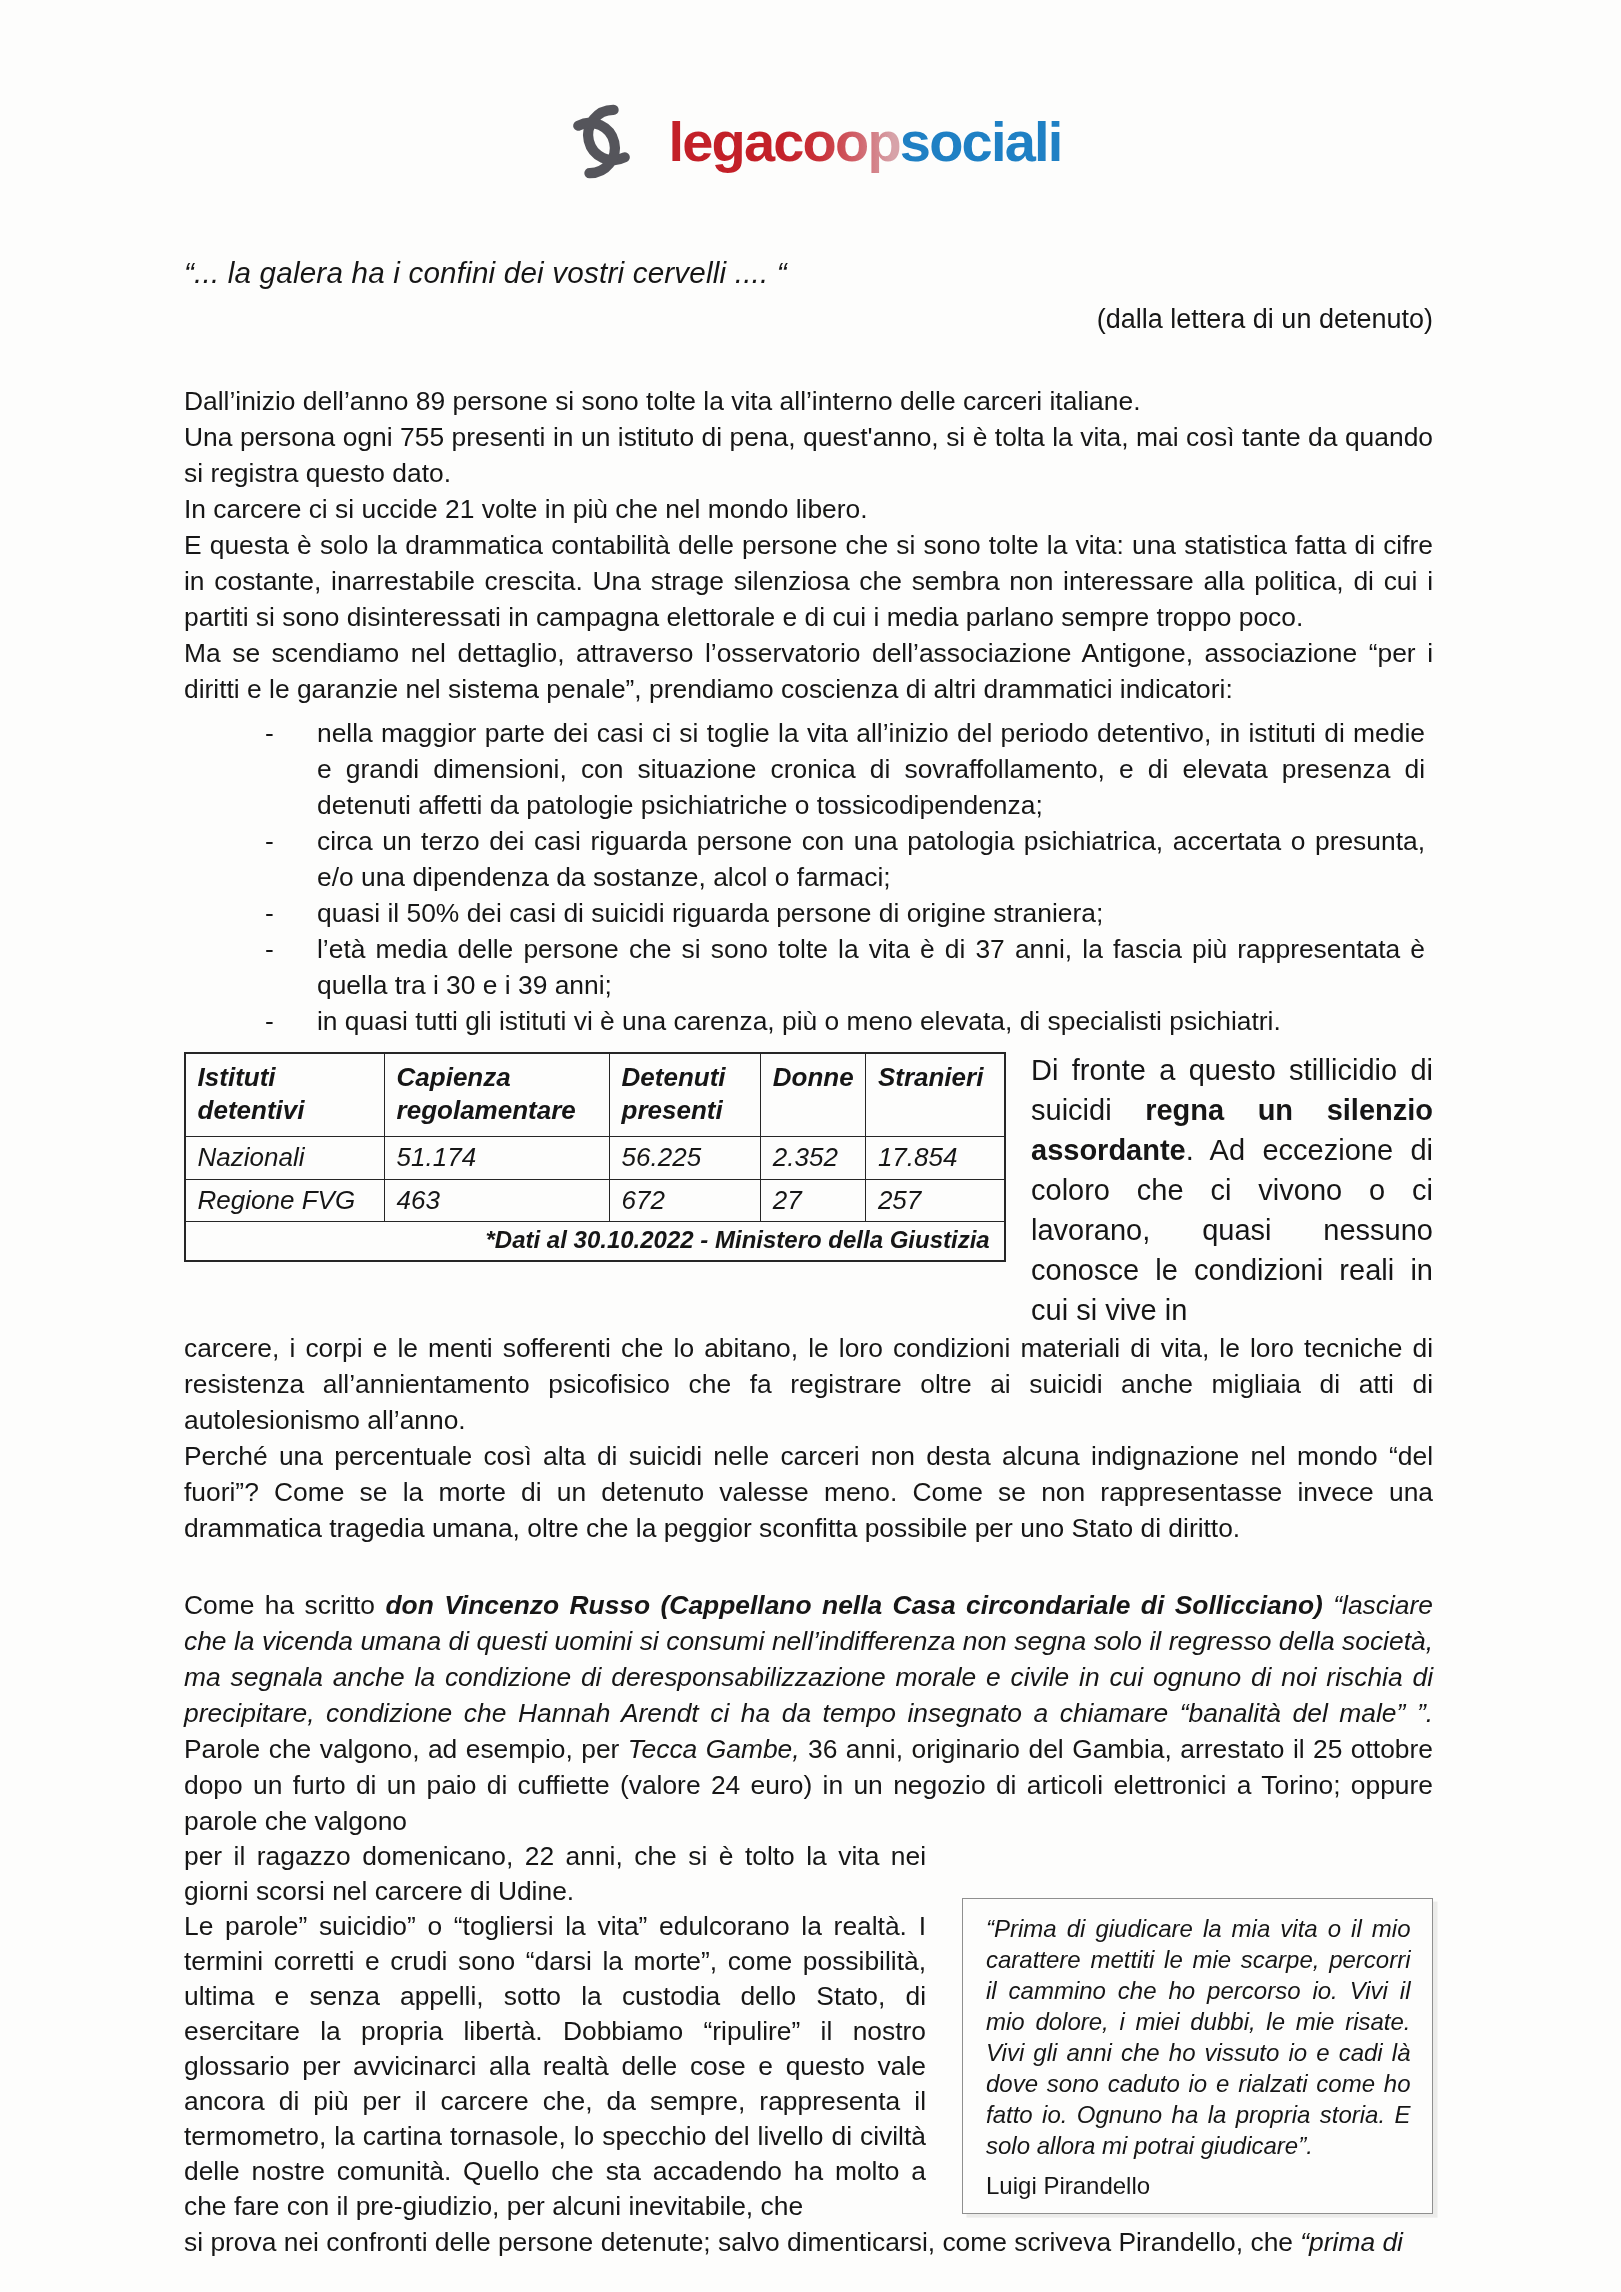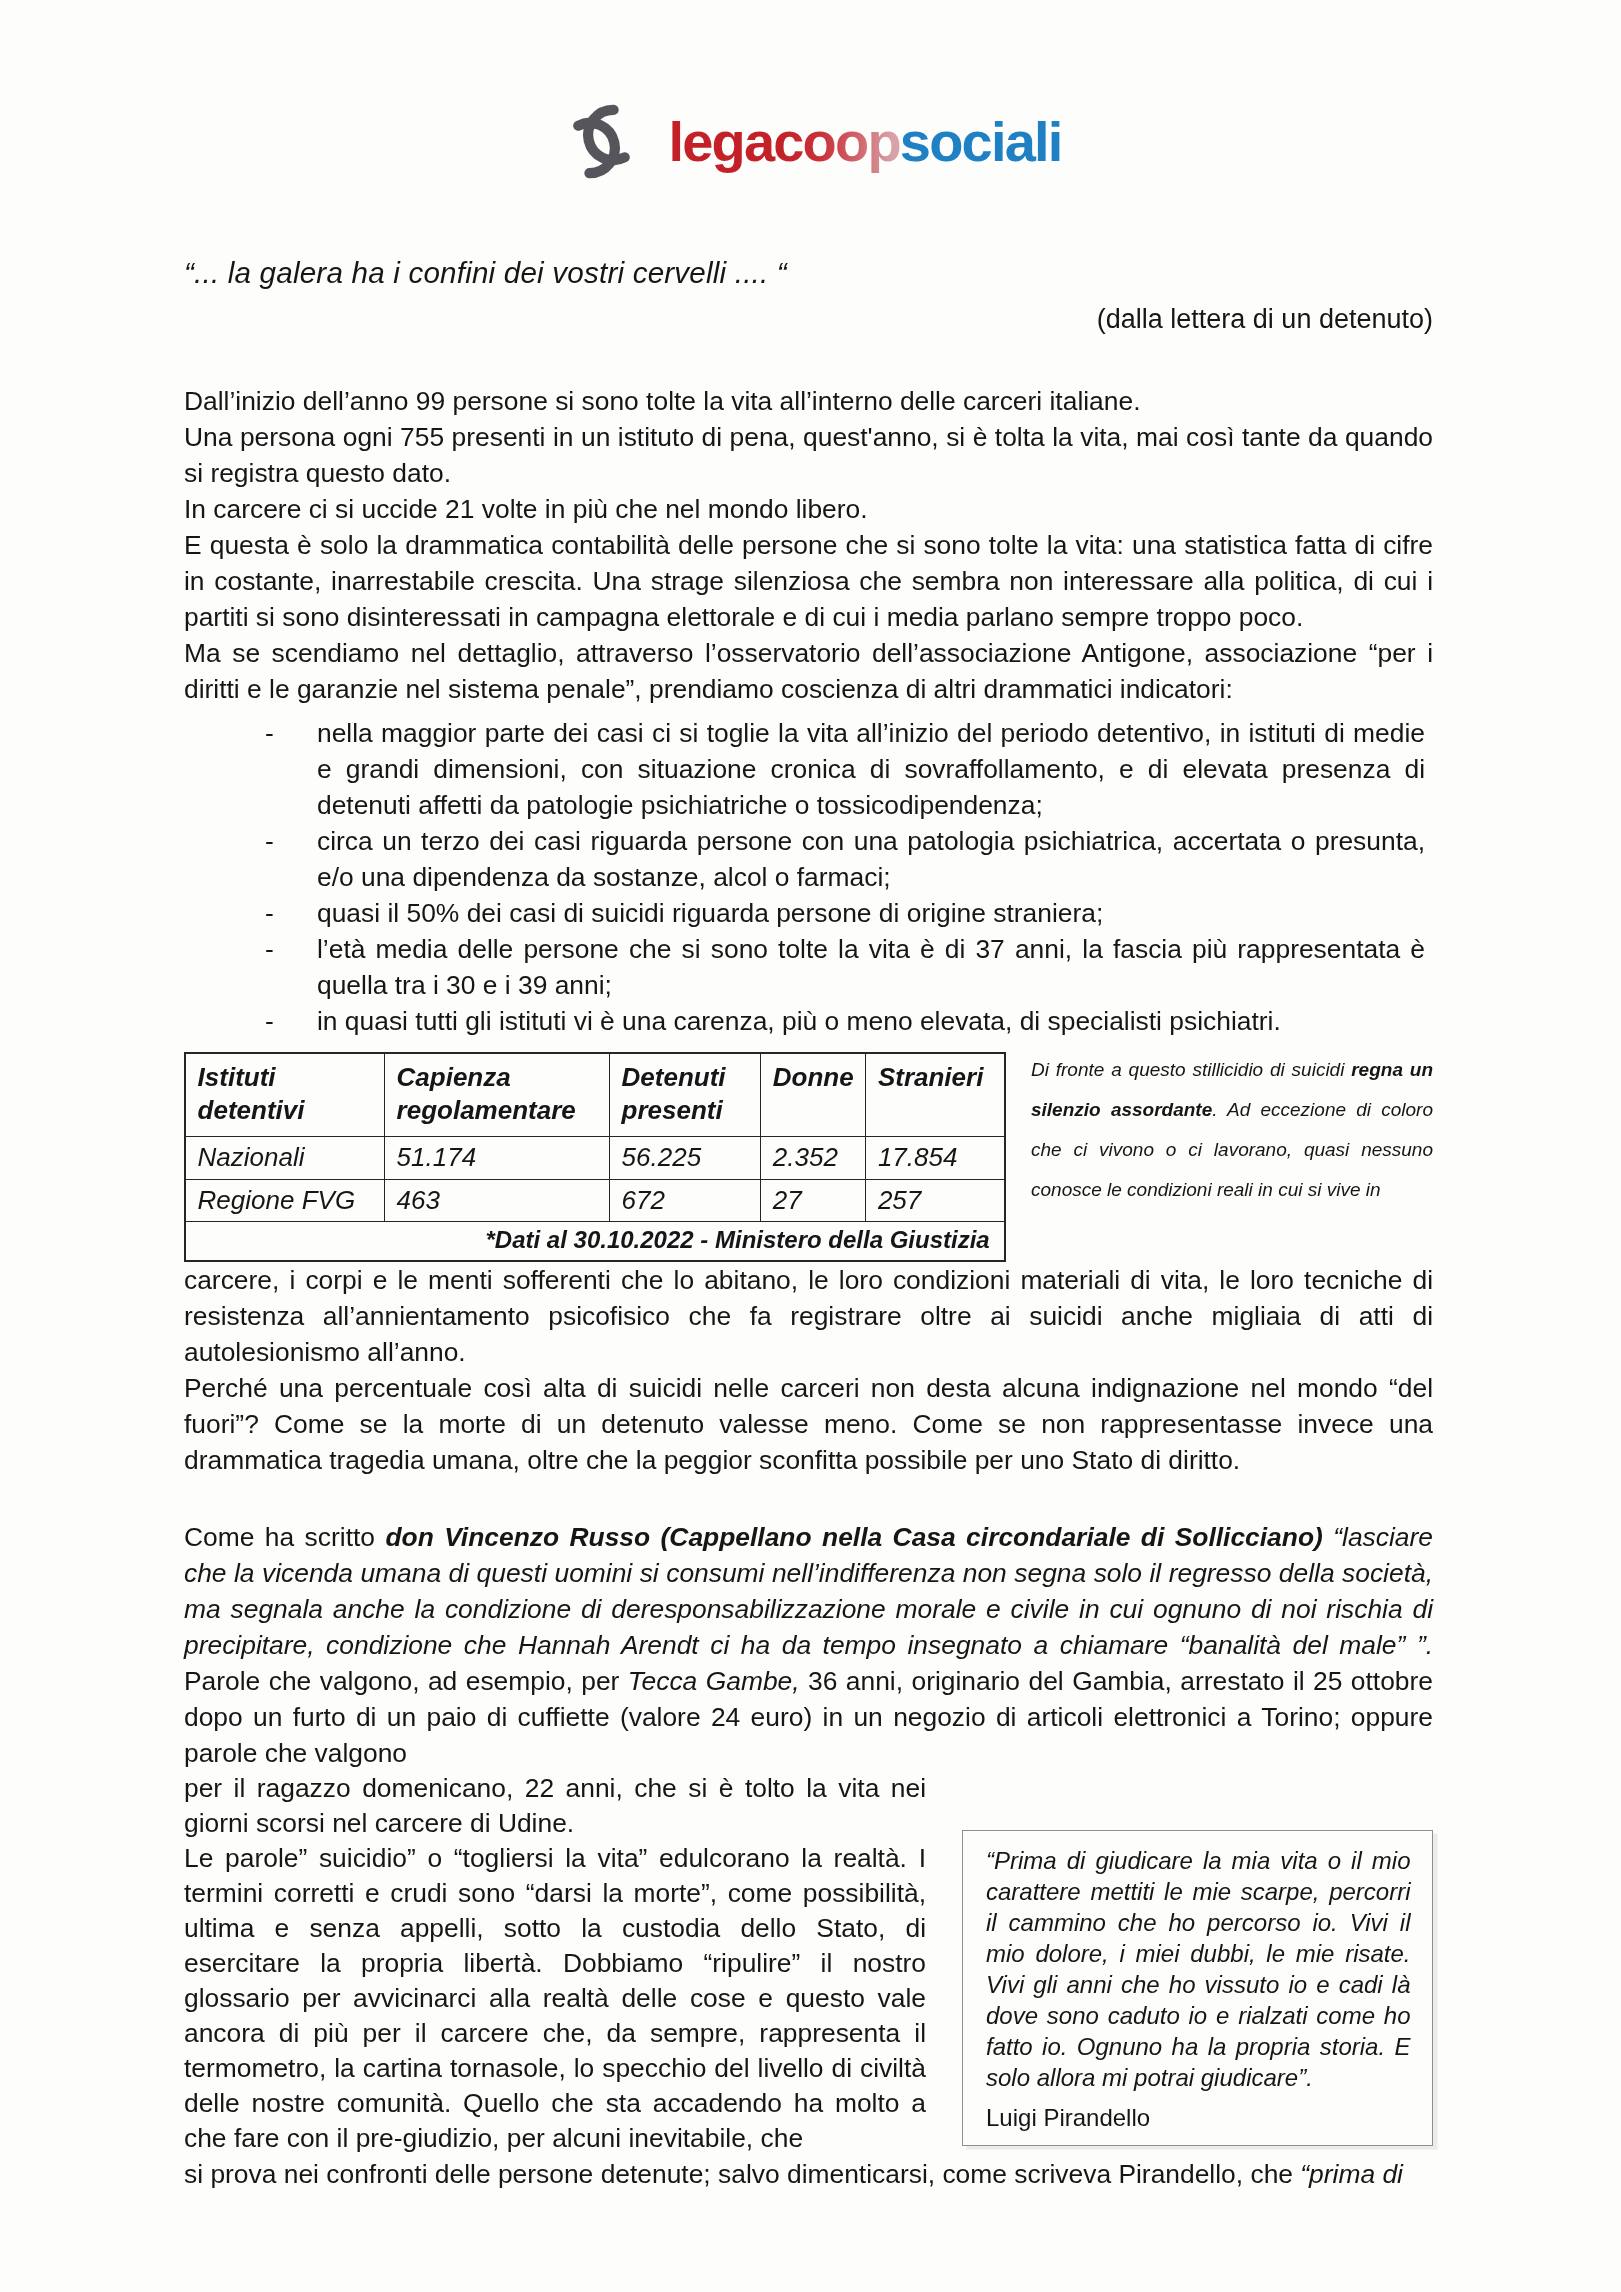--- a/index.html
+++ b/index.html
@@ -66,23 +66,22 @@
   }
   table.stats th{font-weight:700;line-height:33px;padding-top:7.2px;padding-bottom:9px;}
   table.stats td{line-height:30px;padding-top:5.4px;padding-bottom:6.3px;}
   table.stats td.note{
     text-align:right;font-weight:600;font-size:24px;padding:2.7px 14.3px 4.5px;
   }
   .col-ist{width:24.5%;} .col-cap{width:27.5%;} .col-det{width:18.5%;}
   .col-don{width:12.5%;} .col-str{width:17%;}
   .beside{
     flex:1;margin-left:25px;
-    font-size:19px;line-height:40px;text-align:justify;
+    font-size:29px;line-height:40px;text-align:justify;
     margin-top:-1.8px;
-    font-style:italic;
   }
   
   .two-col{display:flex;align-items:flex-start;}
   .left-col{width:742px;flex:0 0 742px;font-size:26.4px;line-height:35px;}
   .left-col p{margin:0;text-align:justify;}
   .right-col{flex:1;padding-left:36px;box-sizing:border-box;}
   .pirandello{
     margin-top:59px;
     border:1.8px solid #8f8f8f;
     box-shadow:4.5px 3.6px 0 #ececea;
@@ -107,21 +106,21 @@
       <path d="M63 16 a27 27 0 1 0 12 51" fill="none" stroke="#55555b" stroke-width="11" stroke-linecap="round"></path>
       <path d="M37 84 a27 27 0 1 0 -12 -51" fill="none" stroke="#55555b" stroke-width="11" stroke-linecap="round"></path>
     </svg>
     <div class="logo-text"><span class="logo-red">legacoop</span><span class="logo-blue">sociali</span></div>
   </div>
 
   <div class="top-quote">“... la galera ha i confini dei vostri cervelli .... “</div>
   <div class="top-attrib">(dalla lettera di un detenuto)</div>
 
   <div class="body">
-    <p>Dall’inizio dell’anno 99 persone si sono tolte la vita all’interno delle carceri italiane.</p>
+    <p>Dall’inizio dell’anno 89 persone si sono tolte la vita all’interno delle carceri italiane.</p>
     <p>Una persona ogni 755 presenti in un istituto di pena, quest'anno, si è tolta la vita, mai così tante da quando si registra questo dato.</p>
     <p>In carcere ci si uccide 21 volte in più che nel mondo libero.</p>
     <p>E questa è solo la drammatica contabilità delle persone che si sono tolte la vita: una statistica fatta di cifre in costante, inarrestabile crescita. Una strage silenziosa che sembra non interessare alla politica, di cui i partiti si sono disinteressati in campagna elettorale e di cui i media parlano sempre troppo poco.</p>
     <p>Ma se scendiamo nel dettaglio, attraverso l’osservatorio dell’associazione Antigone, associazione “per i diritti e le garanzie nel sistema penale”, prendiamo coscienza di altri drammatici indicatori:</p>
 
     <ul class="indicators">
       <li>nella maggior parte dei casi ci si toglie la vita all’inizio del periodo detentivo, in istituti di medie e grandi dimensioni, con situazione cronica di sovraffollamento, e di elevata presenza di detenuti affetti da patologie psichiatriche o tossicodipendenza;</li>
       <li>circa un terzo dei casi riguarda persone con una patologia psichiatrica, accertata o presunta, e/o una dipendenza da sostanze, alcol o farmaci;</li>
       <li>quasi il 50% dei casi di suicidi riguarda persone di origine straniera;</li>
       <li>l’età media delle persone che si sono tolte la vita è di 37 anni, la fascia più rappresentata è quella tra i 30 e i 39 anni;</li>

